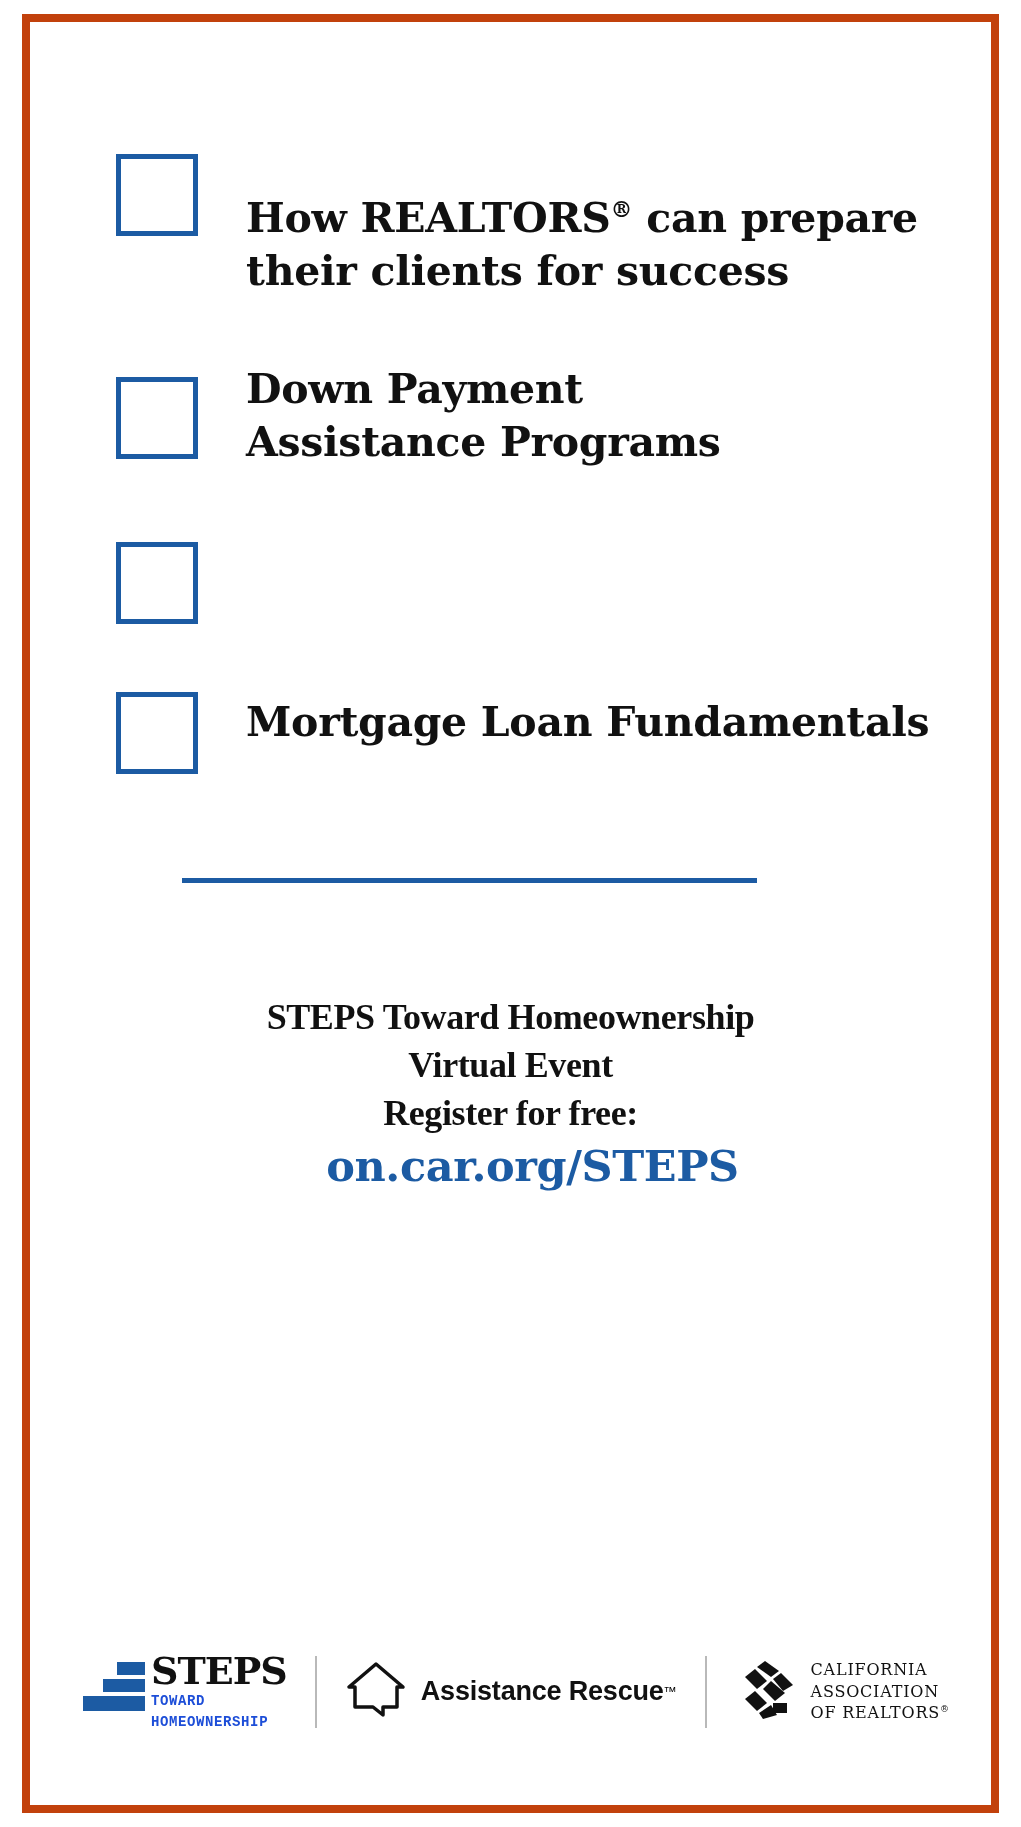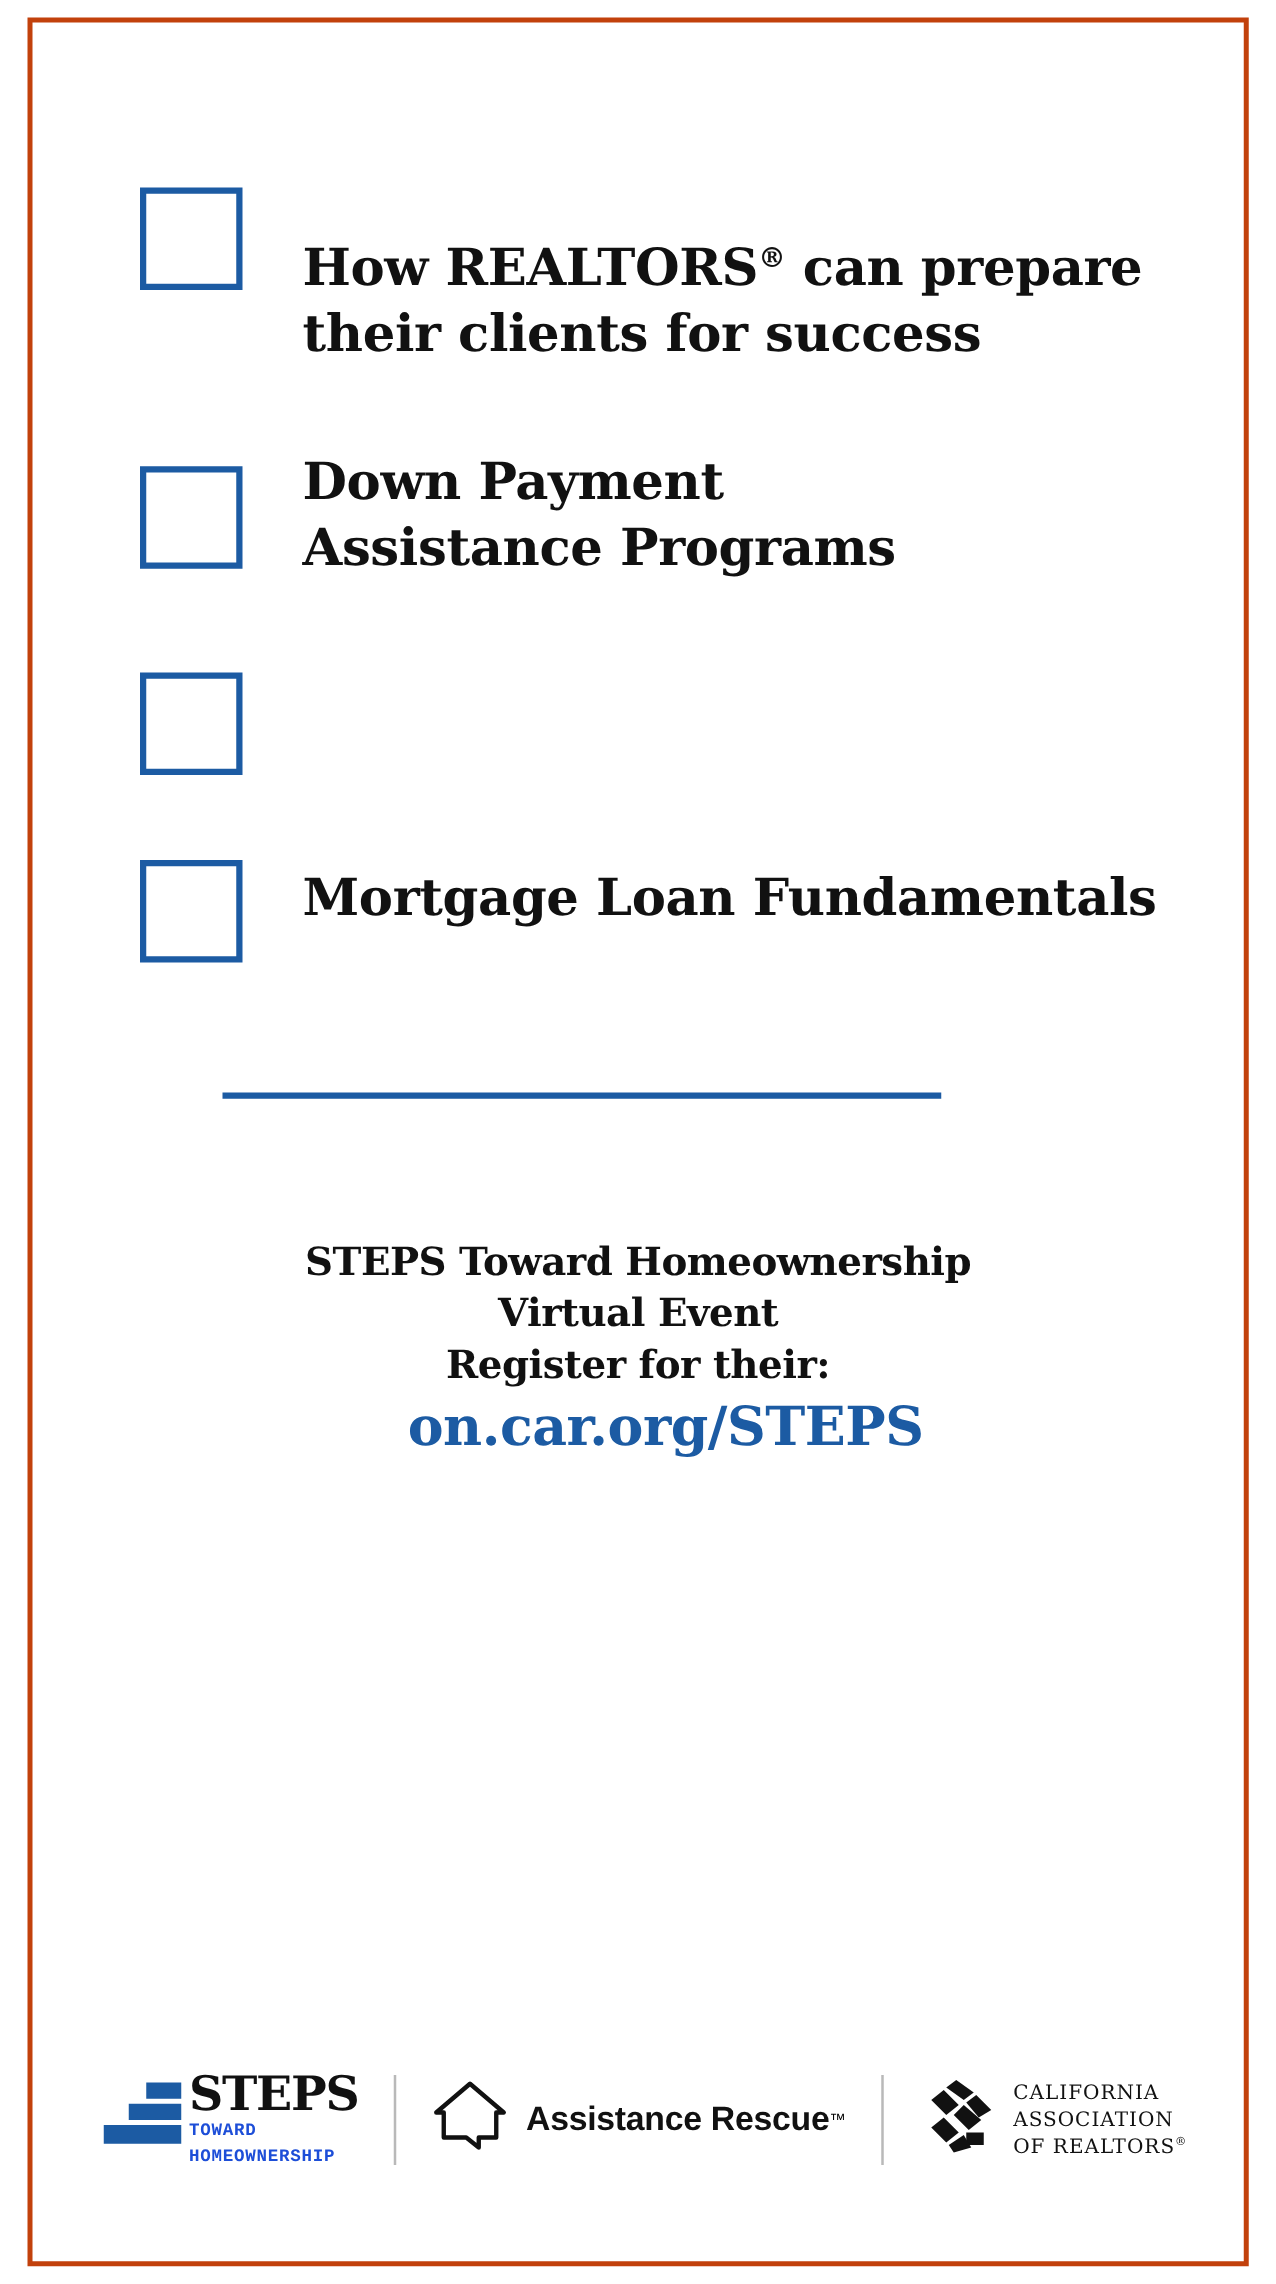--- a/index.html
+++ b/index.html
@@ -18,21 +18,21 @@
     width: 1021px;
     height: 1827px;
     background: #ffffff;
     box-sizing: border-box;
     padding: 14px 22px 14px 22px;
   }
   .frame {
     position: relative;
     width: 100%;
     height: 100%;
-    border: 4px solid #c2410c;
+    border: 8px solid #c2410c;
     box-sizing: border-box;
     background: #ffffff;
   }
   .content {
     position: absolute;
     inset: 0;
     padding: 0;
   }
 
   
@@ -95,23 +95,24 @@
     position: absolute;
     top: 972px;
     left: 0;
     right: 0;
     text-align: center;
     font-family: "DejaVu Serif", serif;
     font-weight: bold;
     color: #111111;
   }
   .event-line {
-    font-size: 31px;
+    font-size: 36px;
     line-height: 1.33;
     letter-spacing: -0.4px;
+    font-family: Liberation Serif, serif;
   }
   .event-url {
     display: block;
     font-size: 43px;
     line-height: 1.33;
     color: #1c5ba3;
     letter-spacing: -0.4px;
     text-decoration: none;
     margin-left: 44px;
   }
@@ -239,21 +240,21 @@
           <div class="check-label">Mortgage Loan Fundamentals</div>
         </div>
 
       </div>
 
       <div class="divider"></div>
 
       <div class="event">
         <div class="event-line">STEPS Toward Homeownership</div>
         <div class="event-line">Virtual Event</div>
-        <div class="event-line">Register for their:</div>
+        <div class="event-line">Register for free:</div>
         <a class="event-url" href="#">on.car.org/STEPS</a>
       </div>
 
       <div class="footer">
 
         <div class="logo-cell">
           <div class="steps-logo">
             <div class="steps-bars">
               <div class="bar bar-1"></div>
               <div class="bar bar-2"></div>

